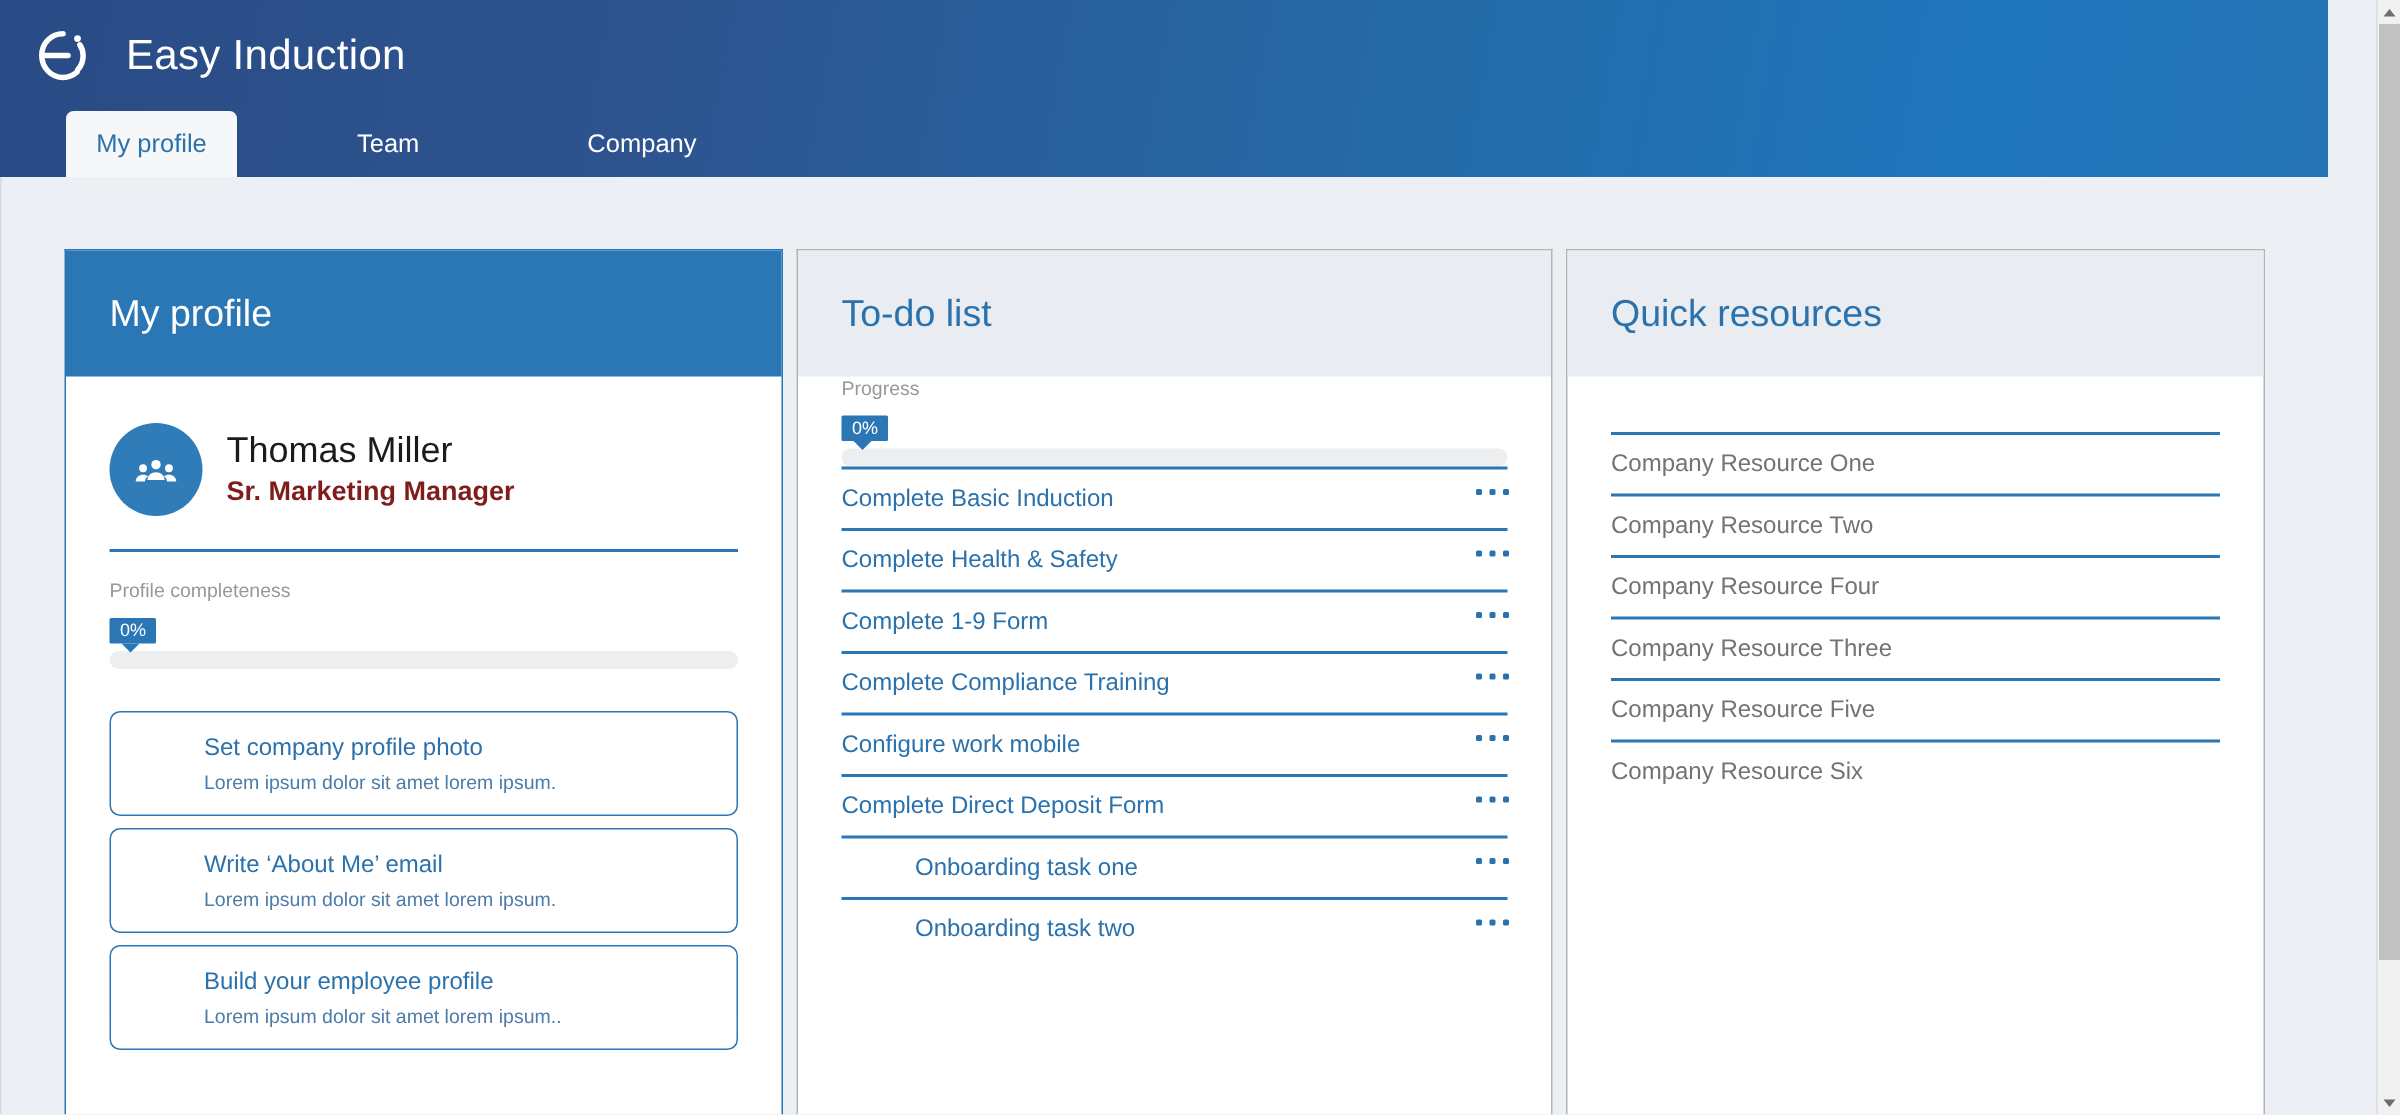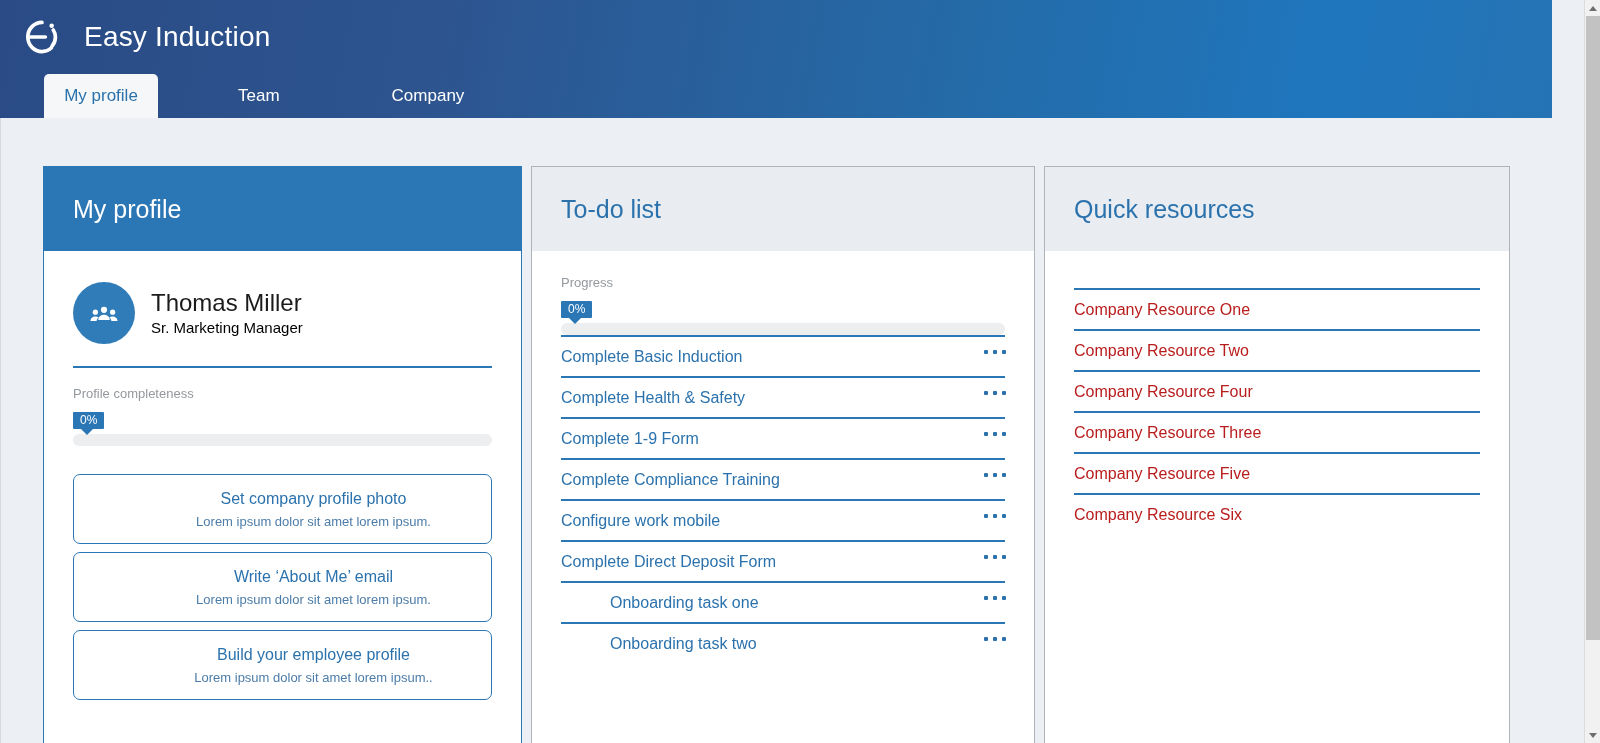--- a/index.html
+++ b/index.html
@@ -145,23 +145,24 @@
   .avatar svg { width: 30px; height: 30px; display: block; }
 
   .identity-text { margin-left: 16px; }
   .person-name {
     font-size: 24px;
     color: #1b1b1b;
     font-weight: normal;
     line-height: 1.1;
   }
   .person-role {
-    font-size: 15px;
-    color: #000000;
+    font-size: 18px;
+    color: #7f1d1d;
     margin-top: 3px;
+    font-weight: bold;
   }
 
   .rule-blue {
     height: 2px;
     background: #2b76b5;
     margin: 0 0 18px 0;
   }
 
   .meter-label {
     font-size: 13px;
@@ -214,35 +215,34 @@
     border: 1px solid #2b76b5;
     border-radius: 7px;
     height: 70px;
     margin-bottom: 8px;
     padding: 0 0 0 62px;
     display: flex;
     flex-direction: column;
     justify-content: center;
     cursor: pointer;
     background: #fff;
-    text-align: center;
   }
   .action-title {
     font-size: 16px;
     color: #2b72ad;
     line-height: 1.2;
   }
   .action-sub {
     font-size: 13px;
     color: #4c7ca8;
     margin-top: 5px;
   }
 
   
-  .todo-top { padding-top: 24px; }
+  .todo-top { }
   .todo-label {
     font-size: 13px;
     color: #94999e;
     margin-bottom: 11px;
   }
 
   .task-list { }
 
   .task-row {
     position: relative;
@@ -281,21 +281,21 @@
   .res-row {
     border-top: 2px solid #2b76b5;
     height: 41px;
     display: flex;
     align-items: center;
     cursor: pointer;
   }
   .res-row.last { border-bottom: none; }
   .res-text {
     font-size: 16px;
-    color: #b91c1c;
+    color: #737373;
     line-height: 1;
     text-align: right;
   }
 
   
   .scrollbar {
     position: absolute;
     top: 0; right: 0;
     width: 16px;
     height: 743px;

